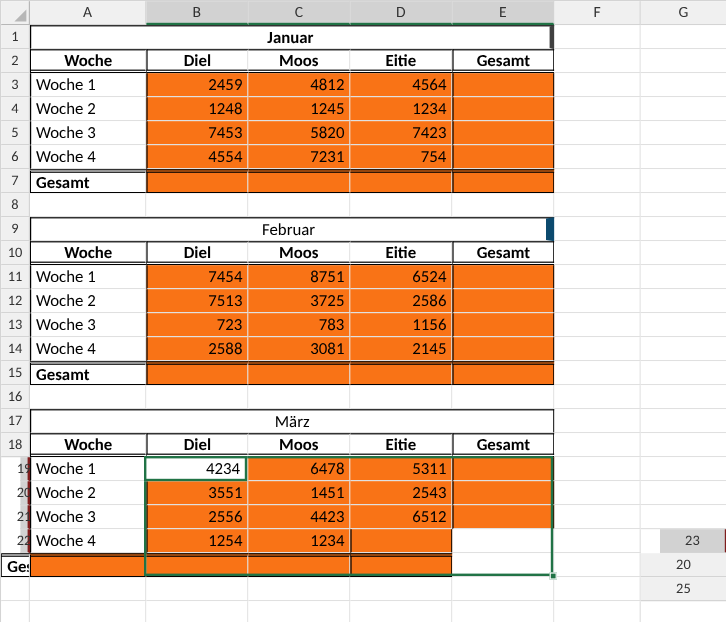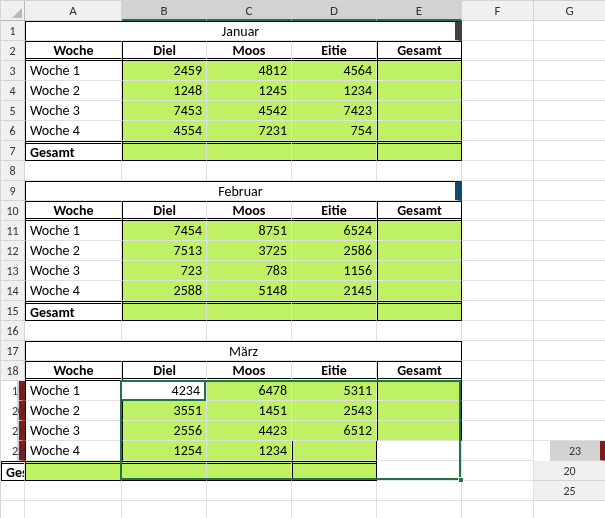--- a/index.html
+++ b/index.html
@@ -53,37 +53,37 @@
     align-items: center;
     padding: 0 4px;
     overflow: hidden;
     white-space: nowrap;
     position: relative;
   }
   .th-bold { font-weight: bold; }
   .center { justify-content: center; }
   .right { justify-content: flex-end; }
   .left { justify-content: flex-start; }
-  .shade { background: #bef264; }
+  .shade { background: #f97316; }
   
   .bt { border-top: 1px solid #000; }
   .bb { border-bottom: 1px solid #000; }
   .bl { border-left: 1px solid #000; }
   .br { border-right: 1px solid #000; }
   .bbd { border-bottom: 3px double #000; }
   .btd { border-top: 3px double #000; }
   
   .colhdr.sel {
     background: #d2d2d2;
     border-bottom: 2px solid #217346;
   }
   
   .rowhdr.sel {
     background: #d2d2d2;
-    border-right: 6px solid #7f1d1d;
+    border-right: 2px solid #7f1d1d;
     margin-left: 16px;
   }
   
   .selection {
     position: absolute;
     border: 2px solid #217346;
     pointer-events: none;
     z-index: 5;
   }
   .active-cell {
@@ -116,21 +116,21 @@
   <div class="corner"></div>
   <div class="colhdr">A</div>
   <div class="colhdr sel">B</div>
   <div class="colhdr sel">C</div>
   <div class="colhdr sel">D</div>
   <div class="colhdr sel">E</div>
   <div class="colhdr">F</div>
   <div class="colhdr">G</div>
 
   <div class="rowhdr">1</div>
-  <div class="cell center bt bl" style="grid-column: span 5; border-right:7px solid #404040;">Januar</div>
+  <div class="cell center bt bl" style="grid-column: span 5; border-right:4px solid #404040;font-weight:bold;">Januar</div>
   <div class="cell"></div>
   <div class="cell"></div>
 
   <div class="rowhdr">2</div>
   <div class="cell center th-bold bl bt bbd">Woche</div>
   <div class="cell center th-bold bt bbd bl">Diel</div>
   <div class="cell center th-bold bt bbd">Moos</div>
   <div class="cell center th-bold bt bbd">Eitie</div>
   <div class="cell center th-bold bt bbd br bl">Gesamt</div>
   <div class="cell"></div>
@@ -150,21 +150,21 @@
   <div class="cell right shade bl">1248</div>
   <div class="cell right shade">1245</div>
   <div class="cell right shade">1234</div>
   <div class="cell shade br bl"></div>
   <div class="cell"></div>
       <div class="cell"></div>
 
   <div class="rowhdr">5</div>
   <div class="cell left bl">Woche 3</div>
   <div class="cell right shade bl">7453</div>
-  <div class="cell right shade">4542</div>
+  <div class="cell right shade">5820</div>
   <div class="cell right shade">7423</div>
   <div class="cell shade br bl"></div>
   <div class="cell"></div>
       <div class="cell"></div>
 
   <div class="rowhdr">6</div>
   <div class="cell left bl">Woche 4</div>
   <div class="cell right shade bl">4554</div>
   <div class="cell right shade">7231</div>
   <div class="cell right shade">754</div>
@@ -227,21 +227,21 @@
   <div class="cell right shade bl">723</div>
   <div class="cell right shade">783</div>
   <div class="cell right shade">1156</div>
   <div class="cell shade br bl"></div>
   <div class="cell"></div>
       <div class="cell"></div>
 
   <div class="rowhdr">14</div>
   <div class="cell left bl">Woche 4</div>
   <div class="cell right shade bl">2588</div>
-  <div class="cell right shade">5148</div>
+  <div class="cell right shade">3081</div>
   <div class="cell right shade">2145</div>
   <div class="cell shade br bl"></div>
   <div class="cell"></div>
       <div class="cell"></div>
 
   <div class="rowhdr">15</div>
   <div class="cell left th-bold bl btd bb">Gesamt</div>
   <div class="cell shade btd bb bl"></div>
   <div class="cell shade btd bb"></div>
   <div class="cell shade btd bb"></div>

